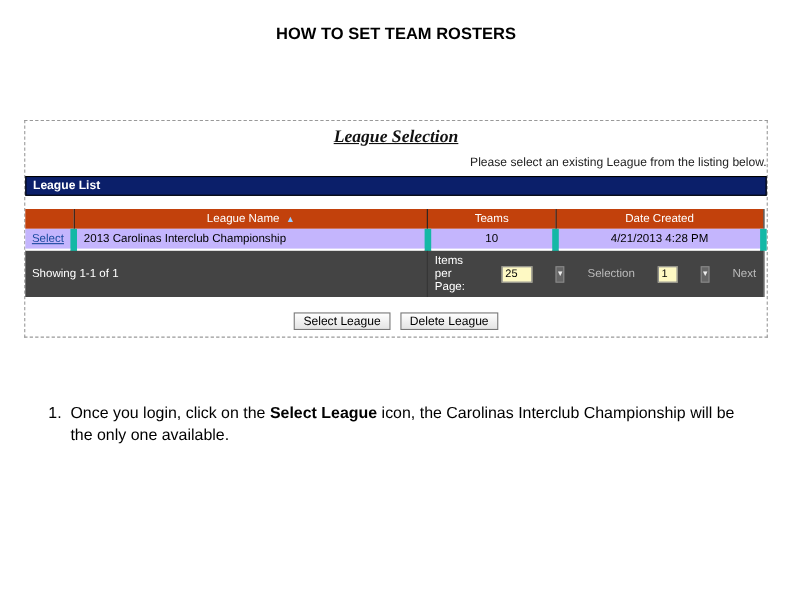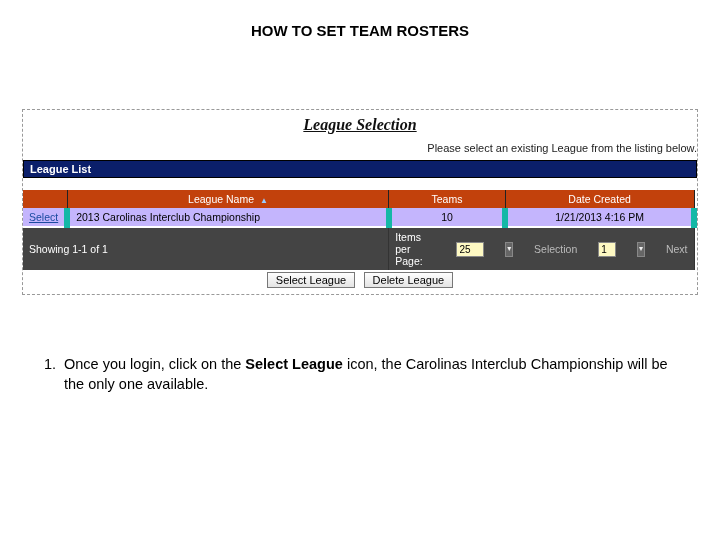--- a/index.html
+++ b/index.html
@@ -116,21 +116,21 @@
     border: 1px solid #888;
     color: #eee;
     font-size: 8px;
     line-height: 12px;
     text-align: center;
     cursor: pointer;
   }
   .nav-word { color: #bbb; }
   .button-row {
     text-align: center;
-    margin-top: 0;
+    margin-top: 12px;
     margin-bottom: 6px;
   }
   .ui-btn {
     font-size: 11px;
     padding: 1px 8px;
     border: 1px solid #777;
     background: linear-gradient(#fefefe,#e4e4e4);
     color: #000;
     margin: 0 2px;
     cursor: pointer;
@@ -167,21 +167,21 @@
         <th class="col-date center">Date Created</th>
       </tr>
     </thead>
     <tbody>
       <tr class="row-hl">
         <td>
           <span class="sel-link">Select</span>
         </td>
         <td>2013 Carolinas Interclub Championship</td>
         <td class="cell-center">10</td>
-        <td class="cell-center">1/21/2013 4:16 PM</td>
+        <td class="cell-center">4/21/2013 4:28 PM</td>
       </tr>
       <tr class="pager-row">
         <td colspan="2">Showing 1-1 of 1</td>
         <td colspan="2">
           <div class="pager-right">
             <span class="lbl">Items per Page:</span>
             <input class="mini-input" value="25" style="">
             <span class="step-btn">▾</span>
             <span class="nav-word">Selection</span>
             <input class="mini-input" style="width: 18px;" value="1">

